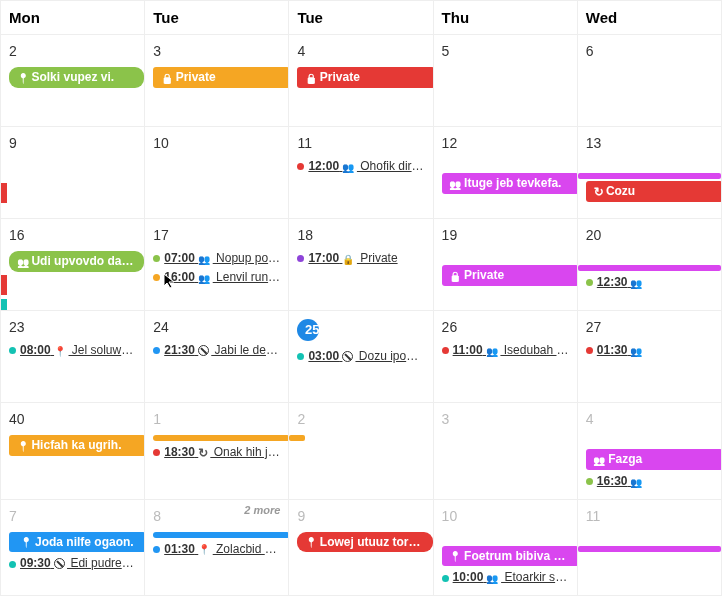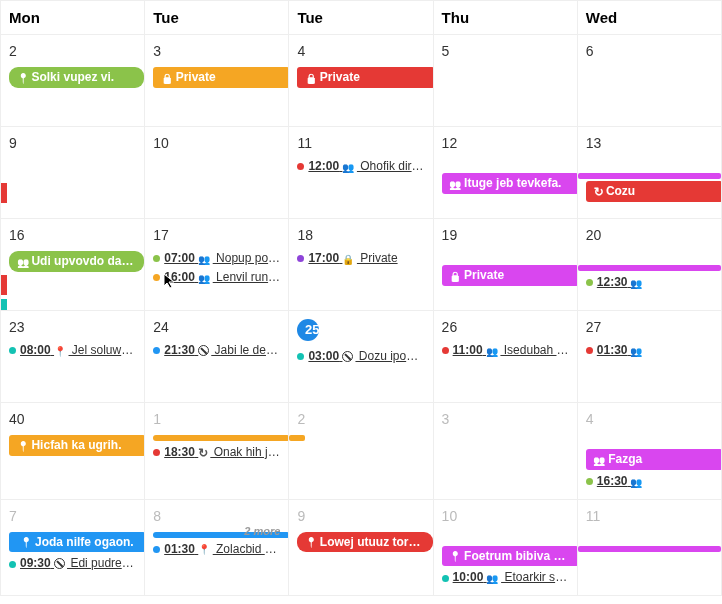--- a/index.html
+++ b/index.html
@@ -7,21 +7,21 @@
   .calendar { width: 722px; }
   .header-row { display: flex; border-top: 1px solid #eee; border-bottom: 1px solid #eee; }
   .header-cell { flex: 1; padding: 8px 8px; font-size: 15px; font-weight: 700; color: #000; border-right: 1px solid #eee; }
   .header-cell:first-child { border-left: 1px solid #eee; }
   .week-row { display: flex; border-bottom: 1px solid #eee; min-height: 92px; }
   .day-cell { flex: 1; border-right: 1px solid #eee; padding: 6px 0 8px; position: relative; overflow: hidden; }
   .day-cell:first-child { border-left: 1px solid #eee; }
   .day-number { font-size: 14px; font-weight: 400; color: #333; padding: 2px 8px 6px; }
   .day-number.dimmed { color: #bbb; }
   .day-number .today { display: inline-block; background: #1e88e5; color: #fff; width: 22px; height: 22px; border-radius: 50%; text-align: right; line-height: 22px; font-weight: 700; font-size: 13px; }
-  .more { position: absolute; top: 25px; right: 8px; font-size: 11px; font-style: italic; font-weight: 700; color: #999; }
+  .more { position: absolute; top: 4px; right: 8px; font-size: 11px; font-style: italic; font-weight: 700; color: #999; }
   .event-bar { color: #fff; font-size: 12px; font-weight: 700; padding: 3px 8px; margin: 2px 0; border-radius: 2px; white-space: nowrap; overflow: hidden; text-overflow: ellipsis; }
   .event-bar.span-left { margin-left: 8px; border-top-left-radius: 3px; border-bottom-left-radius: 3px; }
   .event-bar.span-right { margin-right: -1px; }
   .event-bar.span-full { }
   .event-bar.single { margin-left: 8px; border-radius: 9px; }
   .event-inline { font-size: 12px; color: #333; padding: 2px 8px; white-space: nowrap; overflow: hidden; text-overflow: ellipsis; text-decoration: underline; }
   .dot { display: inline-block; width: 7px; height: 7px; border-radius: 50%; margin-right: 4px; vertical-align: middle; }
   .icon { display: inline-block; margin-right: 2px; vertical-align: middle; }
   .icon-pin::before { content: "\1F4CD"; font-size: 10px; filter: grayscale(1) brightness(3); }
   .icon-pin-dark::before { content: "\1F4CD"; font-size: 10px; }

